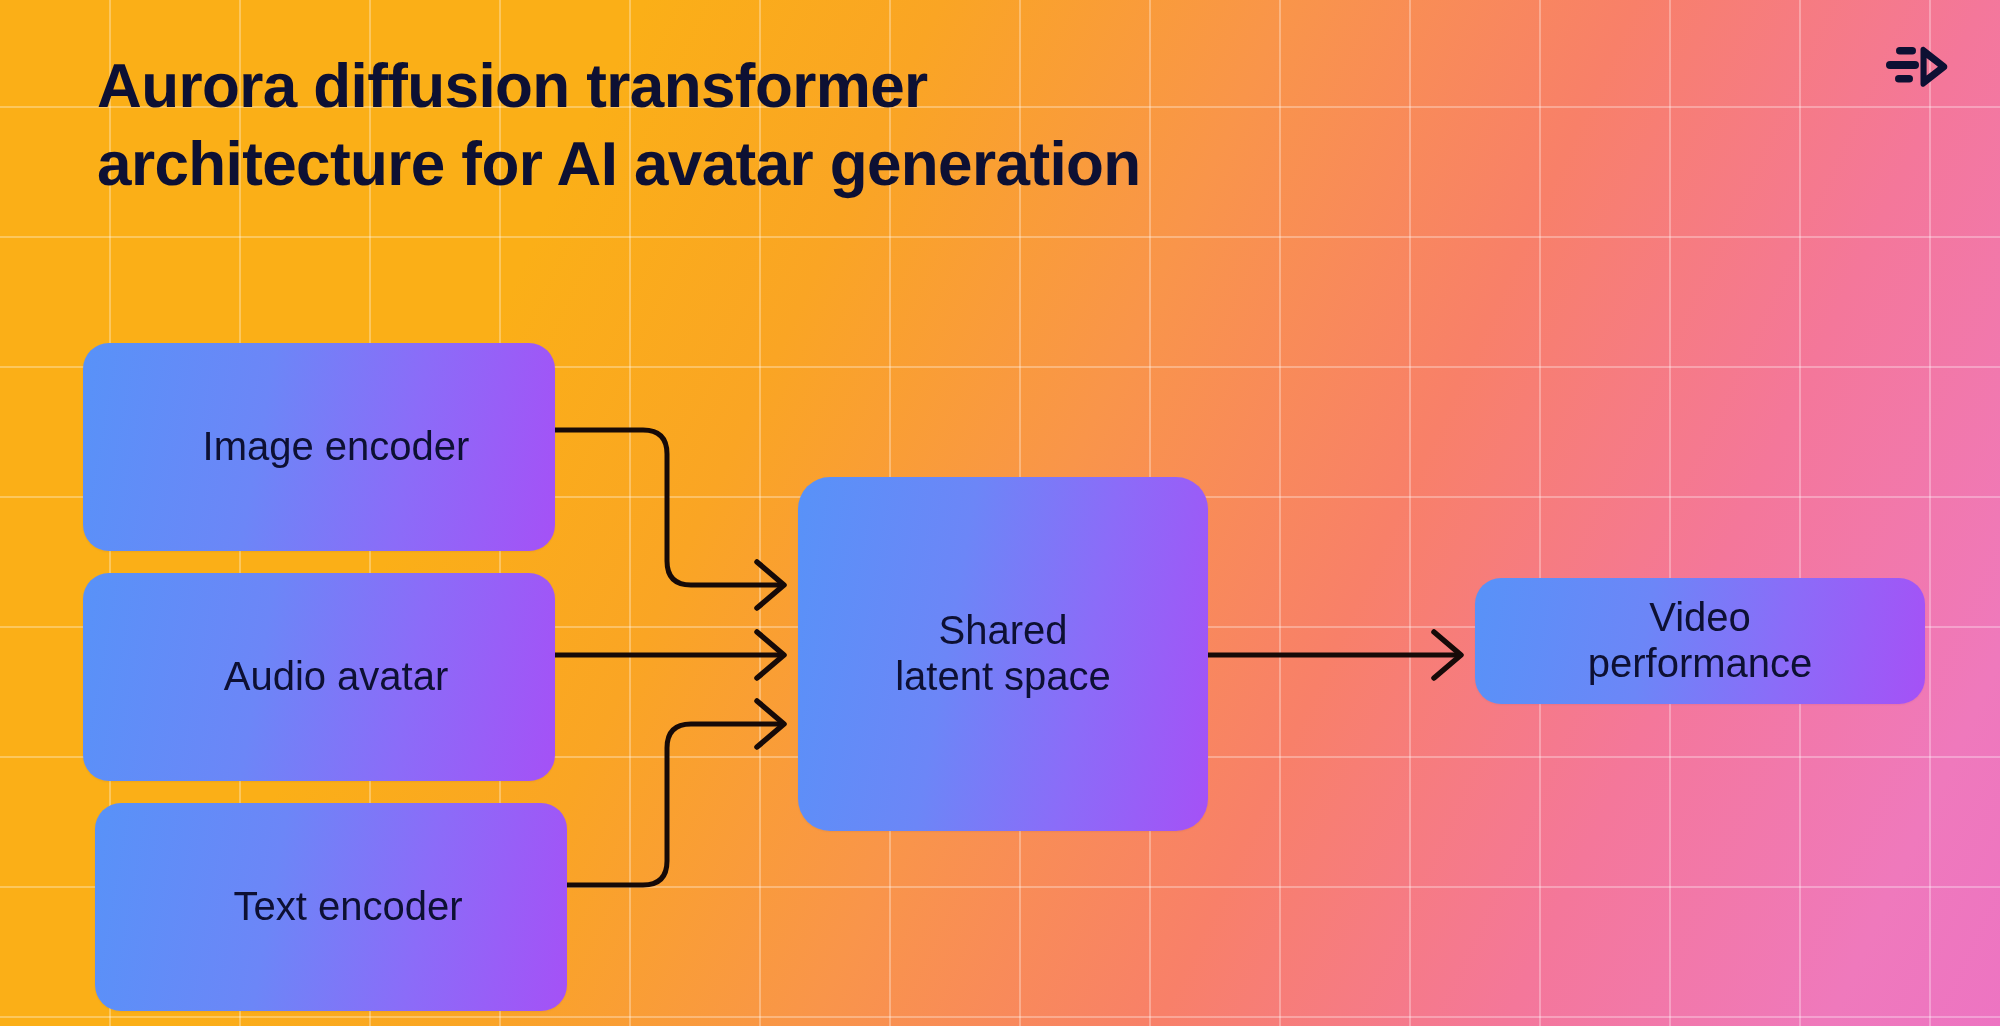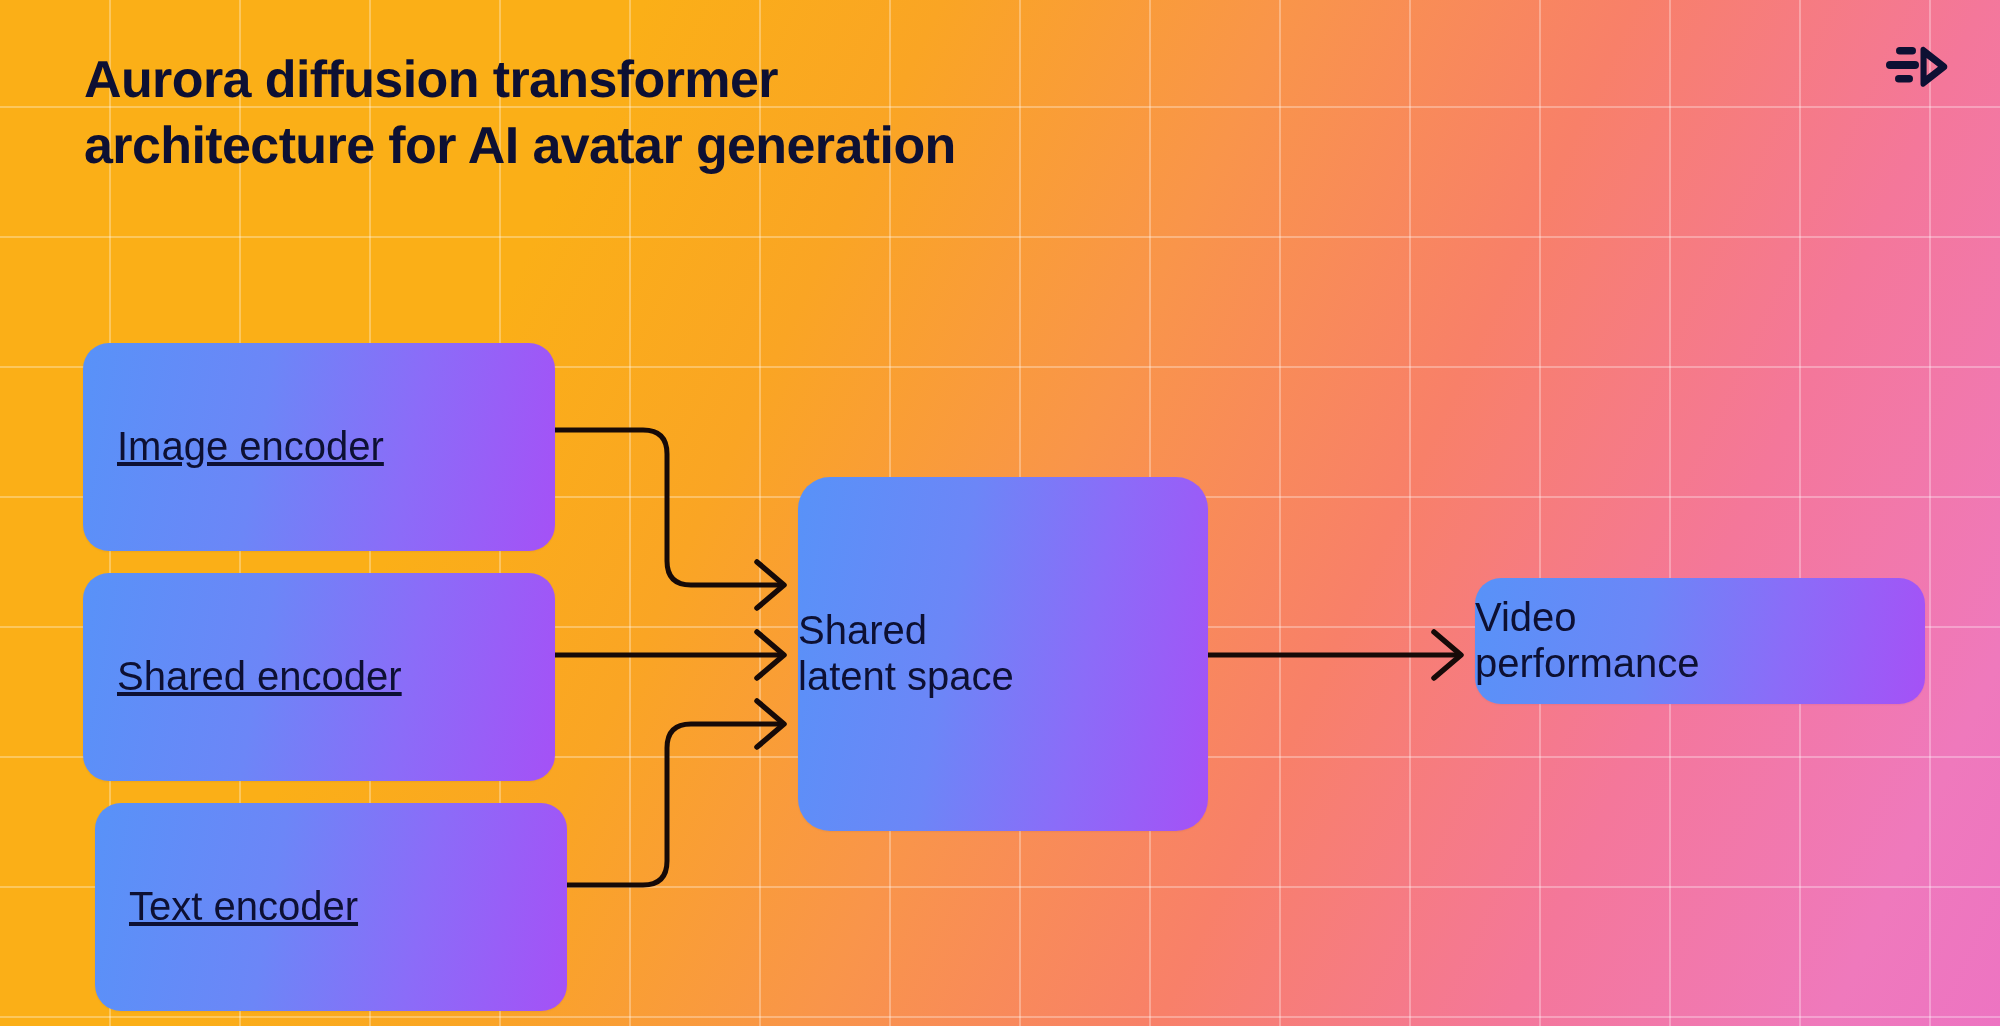--- a/index.html
+++ b/index.html
@@ -26,23 +26,23 @@
   #grid{
     position:absolute;inset:0;
     background-image:
       linear-gradient(to right, rgba(255,255,255,.30) 1.6px, transparent 1.6px),
       linear-gradient(to bottom, rgba(255,255,255,.30) 1.6px, transparent 1.6px);
     background-size:130px 130px;
     background-position:-21px -24px;
     pointer-events:none;
   }
   #title{
-    position:absolute;left:84px;top:48px;
+    position:absolute;left:97px;top:48px;
     color:#0D1033;
-    font-size:52px;line-height:1.26;
+    font-size:62px;line-height:1.26;
     font-weight:700;letter-spacing:-0.6px;
     white-space:pre-line;
     text-rendering:geometricPrecision;
   }
   #logo{
     position:absolute;right:52px;top:46px;
     width:62px;height:42px;
   }
   .node{
     position:absolute;
@@ -52,23 +52,23 @@
     display:flex;align-items:center;
     box-sizing:border-box;
     box-shadow:0 1px 2px rgba(0,0,0,.05);
   }
   .node .lbl{
     width:100%;
     font-size:40px;font-weight:400;line-height:1.14;
     white-space:pre-line;
   }
   
-  .node.left .lbl{padding-left:34px;text-align:left;text-decoration:underline;}
+  .node.left .lbl{padding-left:34px;text-align:center;}
   
-  .node.center .lbl,.node.right .lbl{}
+  .node.center .lbl,.node.right .lbl{text-align:center;}
 
   #n-image {left:83px; top:343px;  width:472px; height:208px;}
   #n-audio {left:83px; top:573px;  width:472px; height:208px;}
   #n-text  {left:95px; top:803px;  width:472px; height:208px;}
   #n-shared{left:798px;top:477px;  width:410px; height:354px; border-radius:32px;}
   #n-video {left:1475px;top:578px; width:450px; height:126px;}
 
   #edges{position:absolute;left:0;top:0;width:2000px;height:1026px;pointer-events:none;}
   #edges path{fill:none;stroke:#160A08;stroke-width:5;stroke-linecap:round;stroke-linejoin:round;}
   #edges .head{fill:none;stroke:#160A08;stroke-width:5.5;stroke-linecap:round;stroke-linejoin:round;}
@@ -108,21 +108,21 @@
 
     <path d="M1208 655 H1459"></path>
     <path class="head" d="M1434 632 L1461 655 L1434 678"></path>
   </svg>
 
   <div class="node left" id="n-image">
     <span class="lbl">Image encoder</span>
   </div>
 
   <div class="node left" id="n-audio">
-    <span class="lbl">Shared encoder</span>
+    <span class="lbl">Audio avatar</span>
   </div>
 
   <div class="node left" id="n-text">
     <span class="lbl">Text encoder</span>
   </div>
 
   <div class="node center" id="n-shared">
     <span class="lbl">Shared
 latent space</span>
   </div>

